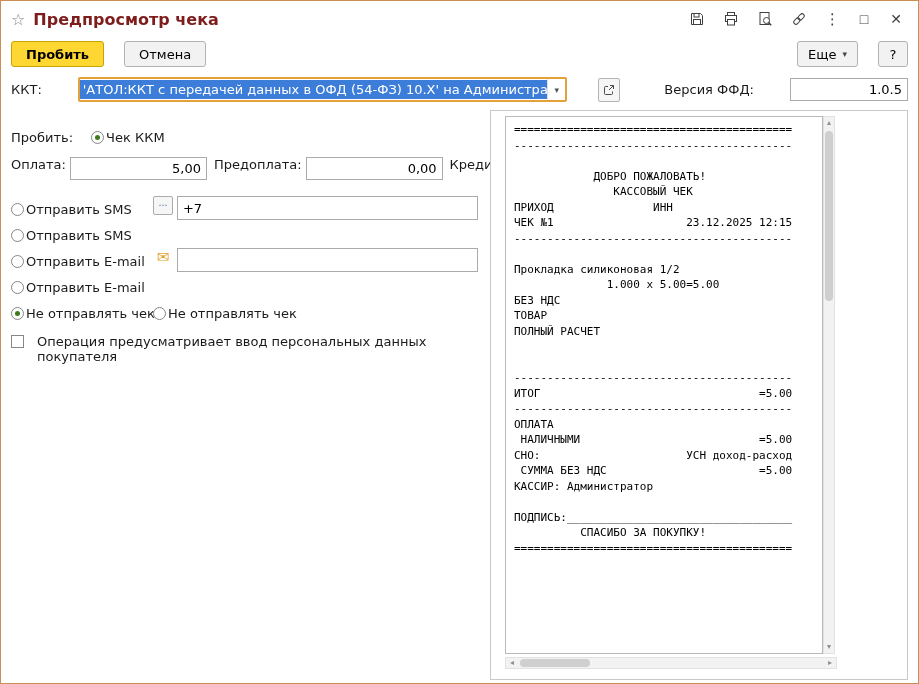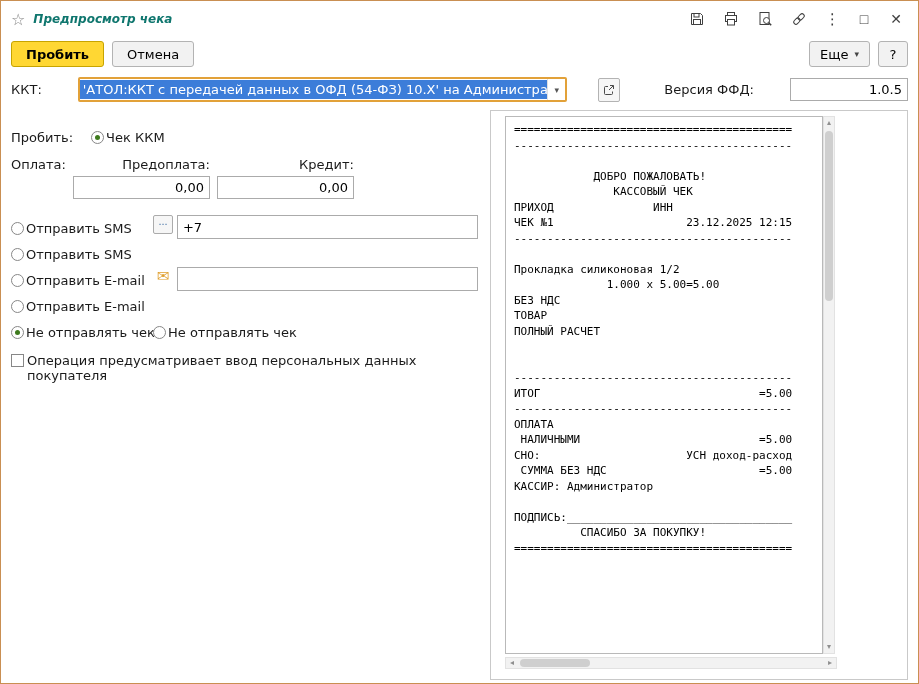--- a/index.html
+++ b/index.html
@@ -4,29 +4,29 @@
 <style>
   html,body { margin:0; padding:0; background:#e8e8e8; }
   * { box-sizing:border-box; }
   body { font-family:"DejaVu Sans","Liberation Sans",sans-serif; font-size:13px; color:#1a1a1a; }
 
   .window { width:919px; height:684px; background:#ffffff; border:1px solid #c98f52; position:relative; overflow:hidden; }
 
   
   .titlebar { height:36px; display:flex; align-items:center; padding:0 10px; }
   .star { color:#8a8a8a; font-size:16px; margin-right:8px; cursor:pointer; }
-  .title { font-size:12px; font-weight:700; color:#0f766e;font-style:italic; }
+  .title { font-size:16px; font-weight:700; color:#7f1d1d; }
   .tb-icons { margin-left:auto; display:flex; align-items:center; gap:10px; }
   .icon-btn { background:none; border:none; padding:2px 4px; cursor:pointer; display:flex; align-items:center; color:#3f3f3f; }
   .icon-btn svg { display:block; }
   .kebab { font-size:15px; line-height:14px; }
   .win-ctl { font-size:14px; color:#3f3f3f; padding:2px 6px; }
 
   
-  .toolbar { display:flex; align-items:center; gap:8px; padding:4px 10px 8px 10px; }
+  .toolbar { display:flex; align-items:center; gap:20px; padding:4px 10px 8px 10px; }
   .btn { font-family:inherit; font-size:13px; padding:3px 14px; height:26px; border:1px solid #b3b3b3; border-radius:3px; background:#f2f2f2; cursor:pointer; color:#000; }
   .btn-primary { background:#ffd733; border-color:#c7a400; font-weight:600; }
   .toolbar .spacer { flex:1; }
   .btn-more { display:flex; align-items:center; gap:6px; padding:3px 10px; }
   .btn-more .arrow { font-size:9px; color:#444; }
   .btn-help { width:30px; padding:3px 0; }
 
   
   .kkt-row { display:flex; align-items:center; padding:2px 10px 8px 10px;gap:28px; }
   .kkt-label { margin-right:8px; }
@@ -45,34 +45,34 @@
   .lbl { white-space:nowrap; }
 
   .op-row { margin-top:20px; gap:14px;align-items:center; }
   .op-row .lbl { margin-right:4px; }
 
   .radio-item { display:flex; align-items:center; gap:2px; cursor:pointer; white-space:nowrap; }
   .radio { width:13px; height:13px; border:1px solid #878787; border-radius:50%; background:#fff; position:relative; flex:none; }
   .radio-item.checked .radio::after { content:""; position:absolute; left:3px; top:3px; right:3px; bottom:3px; border-radius:50%; background:#3e7a1d; }
 
   .amounts-row { display:flex; gap:7px; margin-top:12px; }
-  .amount-group { display:flex; flex-direction:column; gap:4px;align-items:flex-end; }
+  .amount-group { display:flex; gap:4px; }
   .amount-input { width:137px; height:23px; border:1px solid #ababab; text-align:right; padding:0 5px; font-family:inherit; font-size:13px; }
 
   .send-block { margin-top:16px; }
   .send-row { height:26px; display:flex; }
   .send-row .radio-item { width:142px; flex:none; }
   .dots-btn { width:20px; height:19px; border:1px solid #ababab; border-radius:2px; background:#f6f6f6; color:#4a76a8; font-size:11px; line-height:9px; padding:0 0 6px 0; cursor:pointer; margin-right:4px; }
   .text-input { width:302px; height:24px; border:1px solid #ababab; padding:0 5px; font-family:inherit; font-size:13px; }
   .envelope { width:20px; text-align:center; color:#e0a030; font-size:15px; margin-right:4px; }
   .none-row { height:26px; gap:0; }
   .none-row .radio-item:first-child { width:142px; }
 
   .check-row { margin-top:8px; }
-  .check-item { display:flex; align-items:flex-start; gap:3px; cursor:pointer; }
+  .check-item { display:flex; align-items:flex-start; gap:13px; cursor:pointer; }
   .checkbox { width:13px; height:13px; border:1px solid #878787; background:#fff; flex:none; margin-top:1px; }
 
   
   .receipt-panel { width:418px; height:570px; border:1px solid #c9c9c9; background:#fff; padding:5px 0 0 14px; flex:none; }
   .receipt-viewport { display:flex; height:538px; }
   .receipt-paper { width:318px; height:100%; border:1px solid #b9b9b9; background:#fff; padding:5px 8px; overflow:hidden; }
   .receipt-text { margin:0; font-family:"DejaVu Sans Mono","Liberation Mono",monospace; font-size:11px; line-height:15.5px; white-space:pre; color:#000; }
   .vscroll { width:12px; height:100%; background:#f2f2f2; border:1px solid #e2e2e2; display:flex; flex-direction:column; align-items:center; cursor:pointer; }
   .scroll-arrow { font-size:8px; color:#8f8f8f; height:12px; line-height:12px; text-align:center; width:100%; flex:none; }
   .vthumb { width:8px; height:170px; background:#cfcfcf; border-radius:4px; margin-top:2px; }
@@ -168,20 +168,21 @@
         <span class="lbl">Пробить:</span>
         <span class="radio-item checked">
           <span class="radio"></span>
           <span>Чек ККМ</span>
         </span>
       </div>
 
       <div class="amounts-row">
         <div class="amount-group">
           <span class="lbl">Оплата:</span>
+          <input class="amount-input" value="5,00" style="">
         </div>
         <div class="amount-group">
           <span class="lbl">Предоплата:</span>
           <input class="amount-input" value="0,00" style="">
         </div>
         <div class="amount-group">
           <span class="lbl">Кредит:</span>
           <input class="amount-input" value="0,00" style="">
         </div>
       </div>

